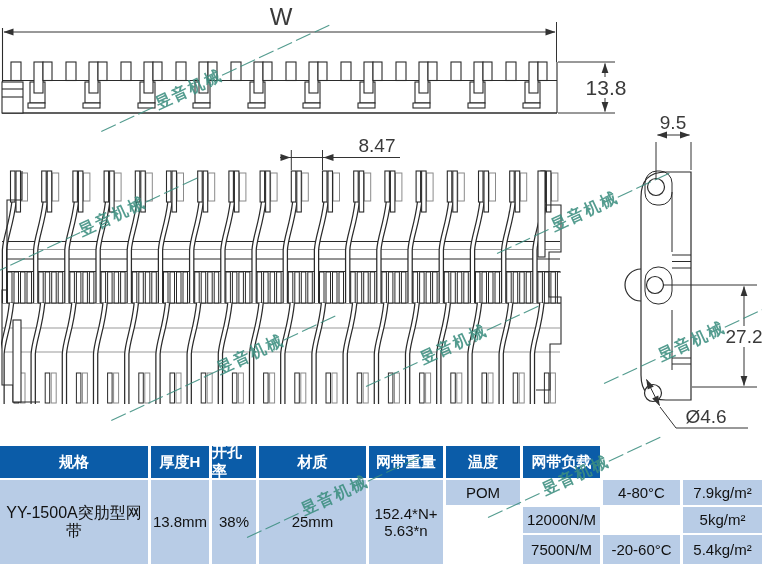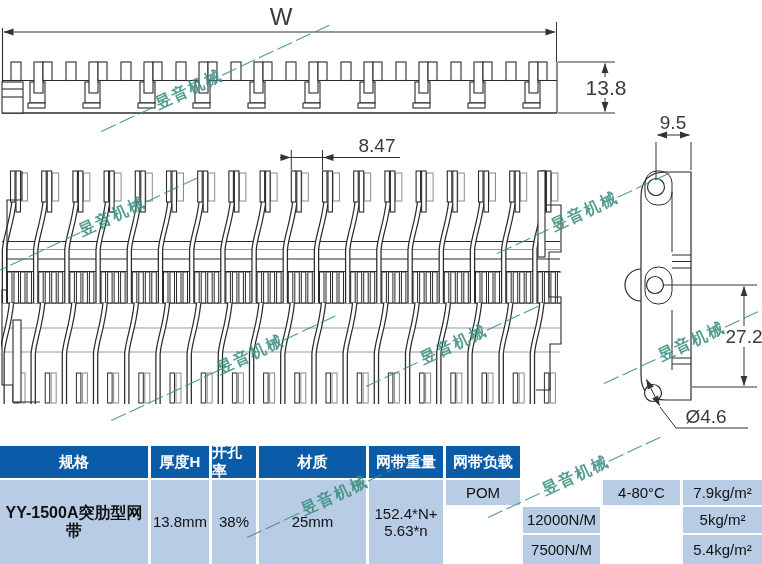--- a/index.html
+++ b/index.html
@@ -23,21 +23,21 @@
     column-gap:3px;row-gap:2px;
   }
   .th{
     background:#0b5ca8;color:#fff;font-weight:bold;font-size:15px;
     display:flex;align-items:center;justify-content:center;
   }
   .td{
     background:#b8cce6;color:#111;font-size:15px;line-height:1.15;
     display:flex;align-items:center;justify-content:center;text-align:center;
   }
-  .td.model{font-size:16px;font-weight:bold;}
+  .td.model{font-size:16px;}
   .span3{grid-row:2 / span 3;}
 </style>
 </head>
 <body>
 
 <svg width="762" height="446" viewBox="0 0 762 446" style="position:absolute;left:0;top:0;">
   <defs>
     <marker id="arr" viewBox="0 0 10 8" markerWidth="11" markerHeight="8" refX="9.5" refY="4" orient="auto-start-reverse">
       <path d="M0,0.6 L10,4 L0,7.4 Z" fill="#333"></path>
     </marker>
@@ -208,20 +208,21 @@
 <div class="wm" style="left:452px;top:346px"><span class="dash">— — — </span><span>昱音机械</span><span class="dash">— — — </span></div>
 <div class="wm" style="left:333px;top:497px"><span class="dash">— — — </span><span>昱音机械</span><span class="dash">— — — </span></div>
 <div class="wm" style="left:574px;top:477px"><span class="dash">— — — </span><span>昱音机械</span><span class="dash">— — — </span></div>
 
 <div class="tbl">
   <div class="th">规格</div>
   <div class="th">厚度H</div>
   <div class="th">开孔率</div>
   <div class="th">材质</div>
   <div class="th">网带重量</div>
+  <div class="th">温度</div>
   <div class="th">网带负载</div>
 
   <div class="td model span3">YY-1500A突肋型网带</div>
   <div class="td span3">13.8mm</div>
   <div class="td span3">38%</div>
   <div class="td span3">25mm</div>
   <div class="td span3">
     <div>
       <div>152.4*N+</div>
       <div>5.63*n</div>
@@ -229,14 +230,15 @@
   </div>
 
   <div class="td" style="grid-column:6;grid-row:2">POM</div>
   <div class="td" style="grid-column:8;grid-row:2">4-80°C</div>
   <div class="td" style="grid-column:9;grid-row:2">7.9kg/m²</div>
 
   <div class="td" style="grid-column:7;grid-row:3">12000N/M</div>
   <div class="td" style="grid-column:9;grid-row:3">5kg/m²</div>
 
   <div class="td" style="grid-column:7;grid-row:4">7500N/M</div>
+  <div class="td" style="grid-column:8;grid-row:4">-20-60°C</div>
   <div class="td" style="grid-column:9;grid-row:4">5.4kg/m²</div>
 </div>
 
 </body></html>

